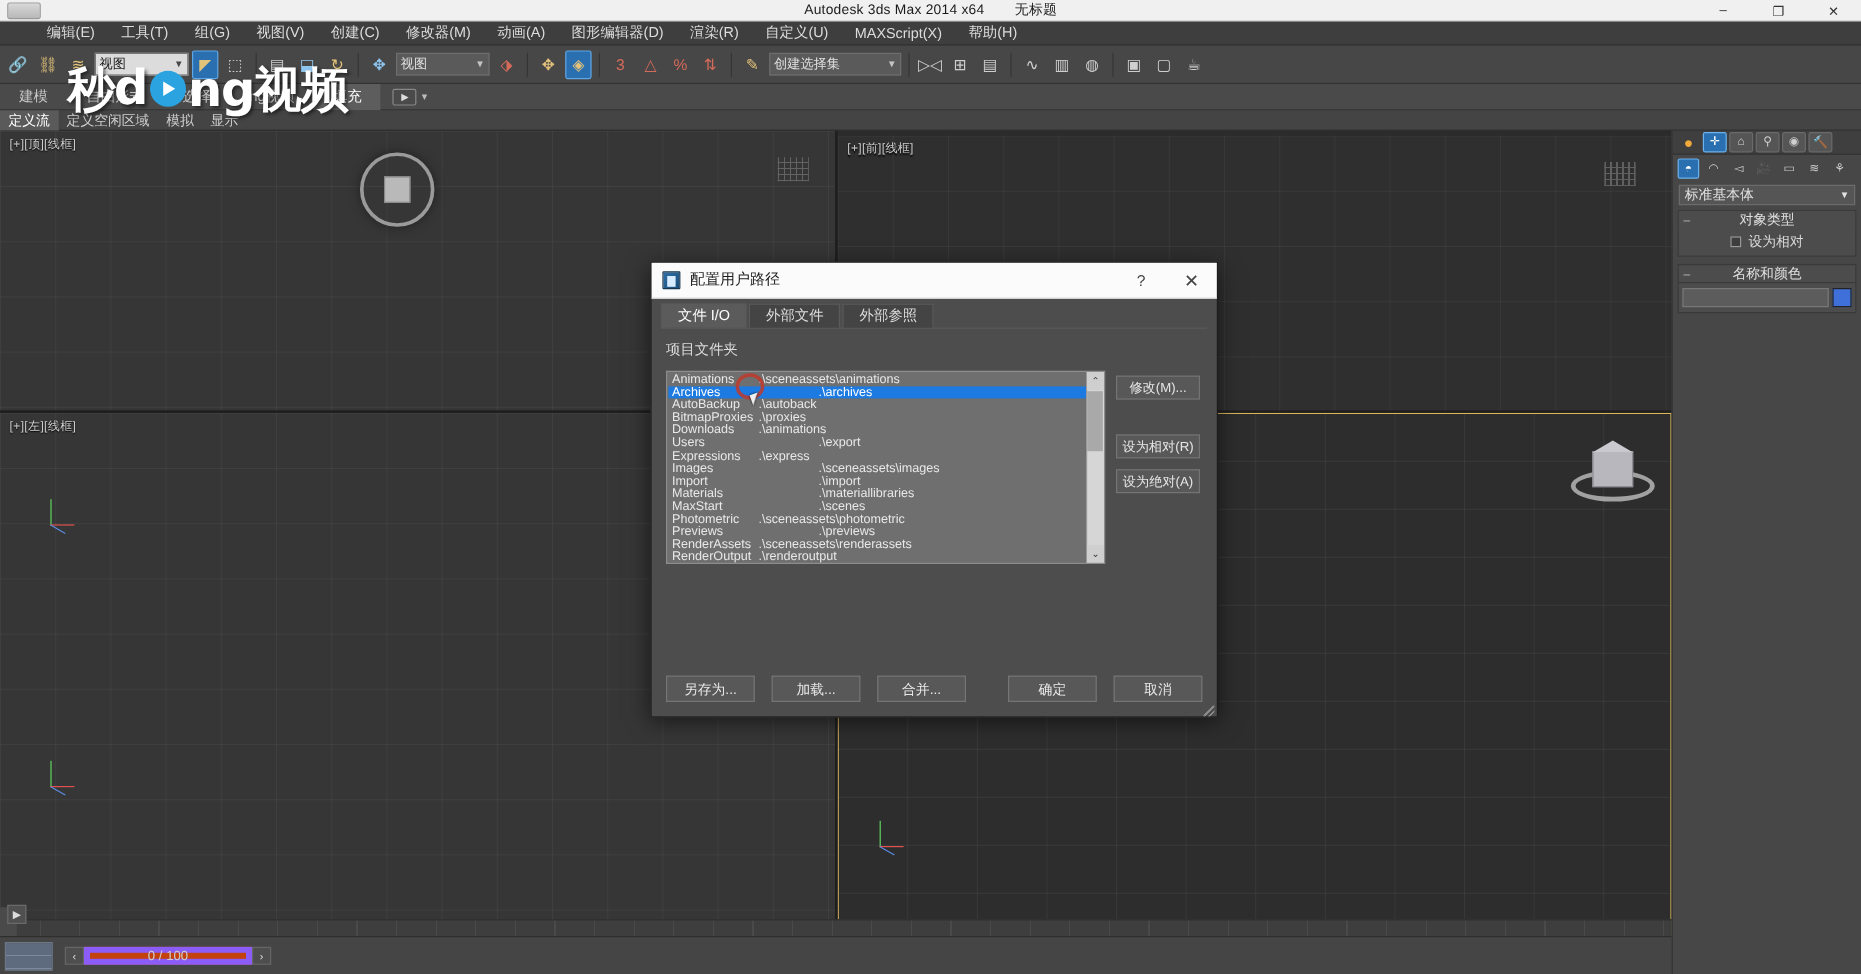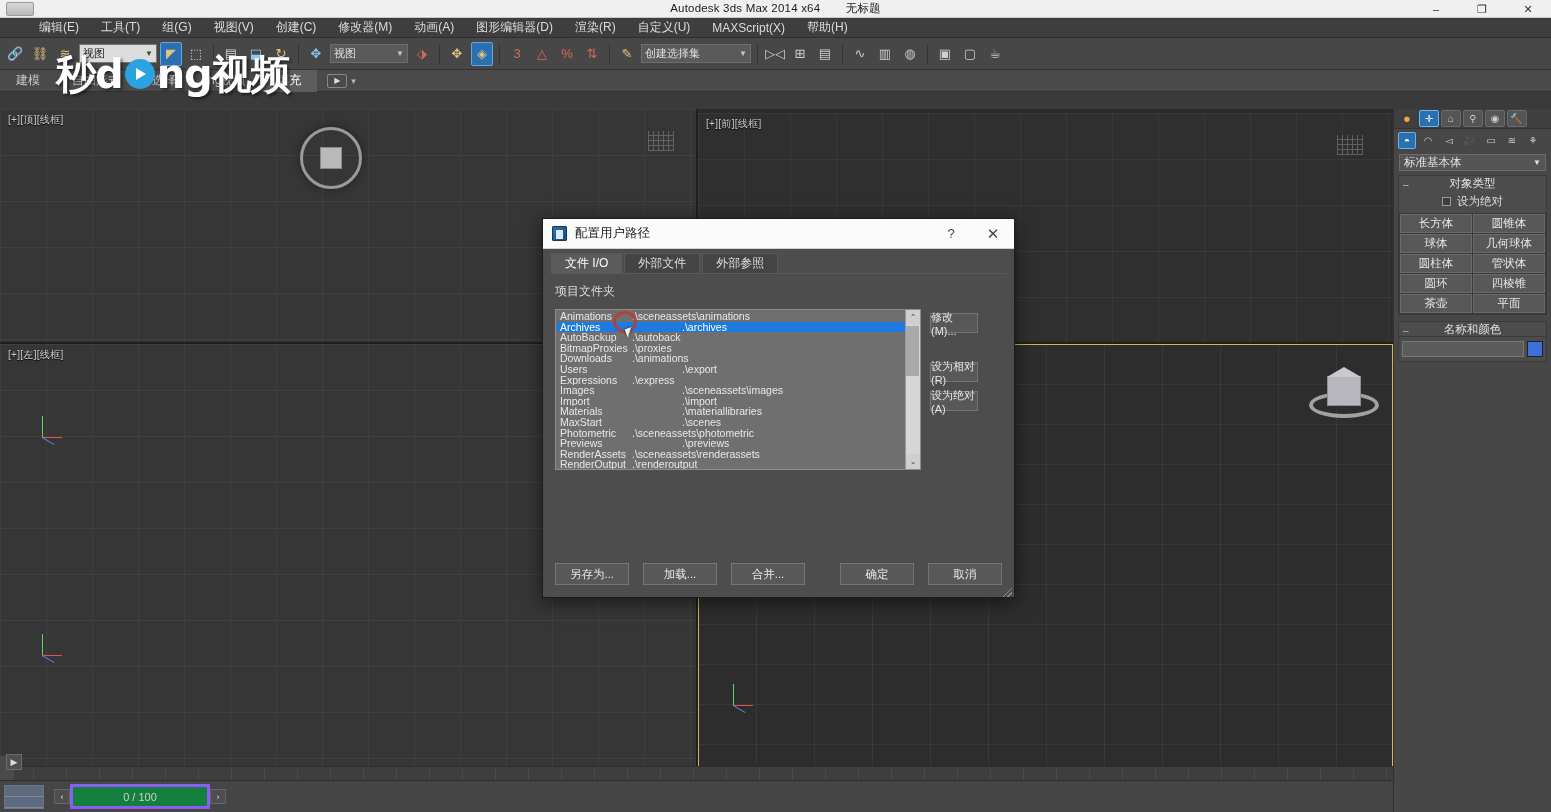--- a/index.html
+++ b/index.html
@@ -220,21 +220,21 @@
                repeating-linear-gradient(90deg,#7c8aa0 0 1px,transparent 1px 19px);
     border:1px solid #6b7686;
   }
   .frame-nav{ display:flex; align-items:center; margin-left:10px; }
   .fn-btn{
     width:16px; height:15px; background:#4e4e4e; border:1px solid #666;
     display:flex; align-items:center; justify-content:center; font-size:9px; color:#ddd;
     cursor:default;
   }
   .fn-field{
-    width:140px; height:25px; background:#15803d; border:3px solid #8b5cf6;
+    width:140px; height:15px; background:#c2410c; border:5px solid #8b5cf6;
     display:flex; align-items:center; justify-content:center; font-size:11px; color:#cfcfcf;
   }
   .sb-left-rail{
     position:absolute; left:0; bottom:32px; width:14px; height:24px; background:#4a4a4a;
   }
   .play-arrow{
     position:absolute; left:6px; bottom:42px; width:16px; height:16px;
     border:1px solid #6a6a6a; background:#505050;
     display:flex; align-items:center; justify-content:center; font-size:9px; color:#ddd;
   }
@@ -305,21 +305,21 @@
     width:15px; background:#d6d6d6; border-left:1px solid #9a9a9a;
     display:flex; flex-direction:column; align-items:center; justify-content:space-between;
   }
   .lb-arrow{
     width:15px; height:15px; display:flex; align-items:center; justify-content:center;
     font-size:8px; color:#444; background:#cfcfcf; cursor:default;
   }
   .lb-thumb{ position:absolute; right:1px; top:16px; width:13px; height:50px; background:#a9a9a9; }
   .side-btns{ display:flex; flex-direction:column; gap:9px; padding-top:4px; }
   .sbtn{
-    width:48px; height:20px; background:#585858; border:1px solid #747474;
+    width:70px; height:20px; background:#585858; border:1px solid #747474;
     display:flex; align-items:center; justify-content:center;
     font-size:11px; color:#e6e6e6; cursor:default;
   }
   .sbtn.gap{ margin-top:20px; }
 
   .dlg-footer{ position:absolute; left:0; bottom:14px; width:100%; display:flex; align-items:center; padding:0 12px; }
   .fbtn{
     width:74px; height:22px; background:#585858; border:1px solid #757575;
     display:flex; align-items:center; justify-content:center;
     font-size:11.5px; color:#e8e8e8; cursor:default; margin-right:14px;
@@ -472,20 +472,26 @@
 
   <div class="ribbon">
     <div class="rtab">建模</div>
     <div class="rtab">自由形式</div>
     <div class="rtab">选择</div>
     <div class="rtab">ng视频</div>
     <div class="rtab sel">填充</div>
     <div class="rvidbtn">▶</div>
     <span style="font-size:9px;color:#bbb;margin-left:4px">▾</span>
   </div>
+  <div class="ribbon2">
+    <div class="rtab2 sel">定义流</div>
+    <div class="rtab2">定义空闲区域</div>
+    <div class="rtab2">模拟</div>
+    <div class="rtab2">显示</div>
+  </div>
 
   <div class="vp-area">
 
     <div class="vp" style="left:0;top:0;width:696px;height:233px;">
       <div class="vplabel">[+][顶][线框]</div>
       <div class="gizmo-top" style="left:300px;top:18px;"></div>
       <div class="minimap" style="right:22px;top:22px;"></div>
     </div>
 
     <div class="vp dark" style="left:698px;top:4px;width:695px;height:233px;">
@@ -547,33 +553,21 @@
       <span class="ar">▼</span>
     </div>
 
     <div class="rollout">
       <div class="rollout-hdr">
         <span class="minus">–</span>
         <span>对象类型</span>
       </div>
       <div class="chk-row">
         <span class="chkbox"></span>
-        <span class="chk-lbl">设为绝对</span>
-      </div>
-      <div class="btn-grid">
-        <div class="gbtn">长方体</div>
-        <div class="gbtn">圆锥体</div>
-        <div class="gbtn">球体</div>
-        <div class="gbtn">几何球体</div>
-        <div class="gbtn">圆柱体</div>
-        <div class="gbtn">管状体</div>
-        <div class="gbtn">圆环</div>
-        <div class="gbtn">四棱锥</div>
-        <div class="gbtn">茶壶</div>
-        <div class="gbtn">平面</div>
+        <span class="chk-lbl">设为相对</span>
       </div>
     </div>
 
     <div class="namecolor">
       <div class="nc-hdr">
         <span class="minus">–</span>
         <span>名称和颜色</span>
       </div>
       <div class="nc-row">
         <div class="nc-input"></div>

